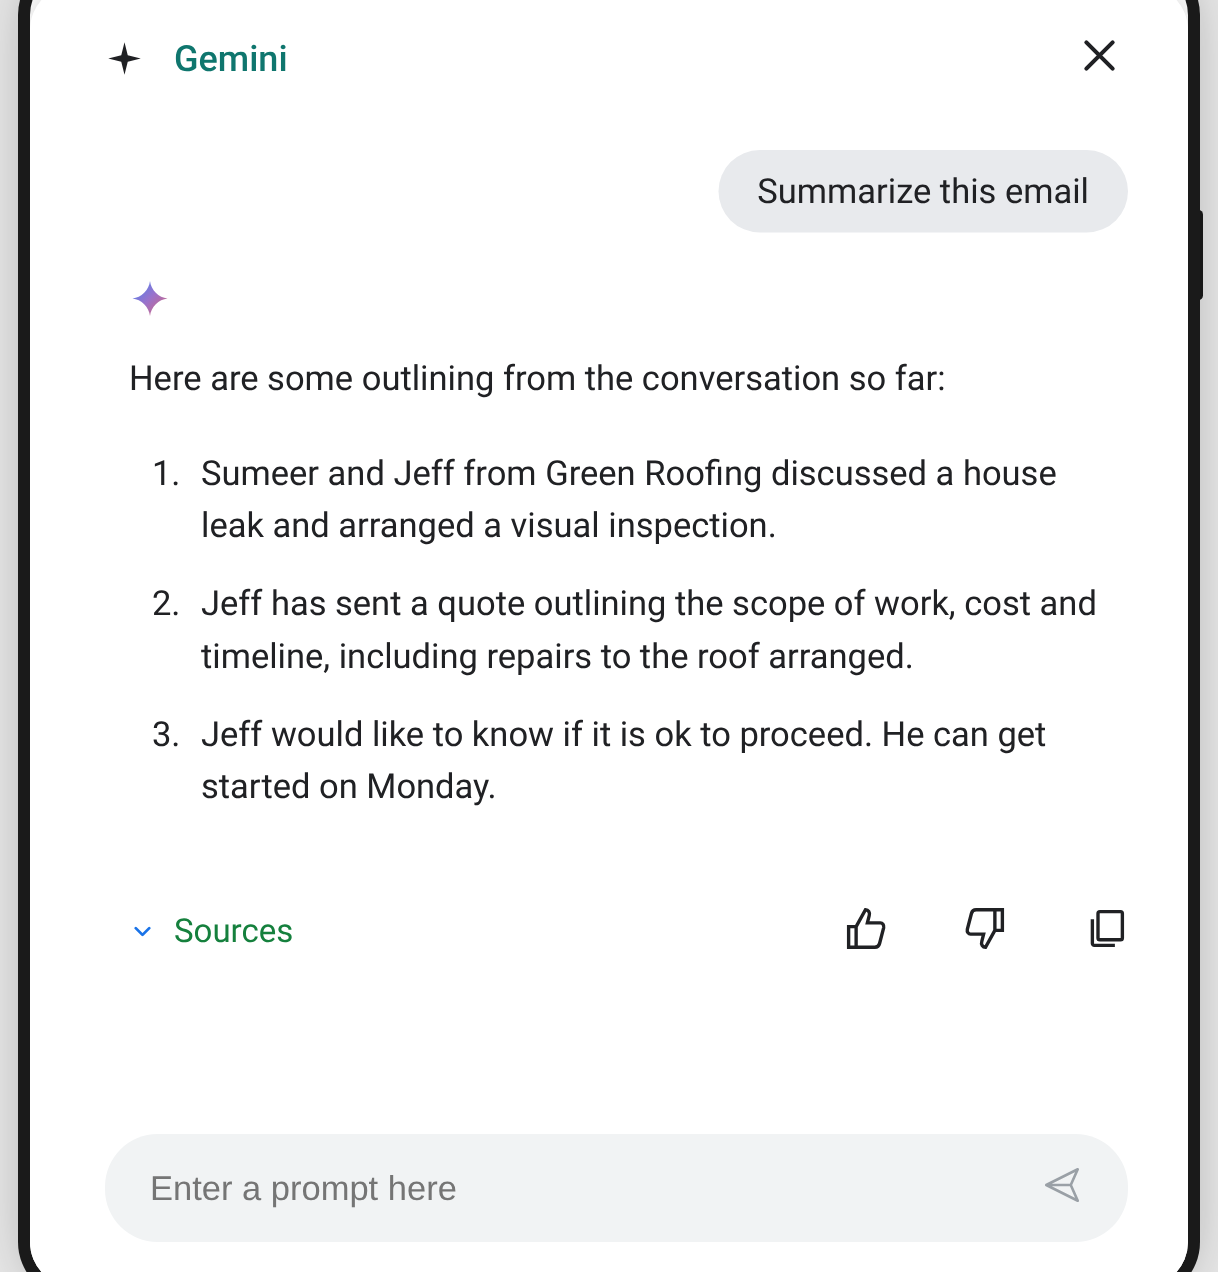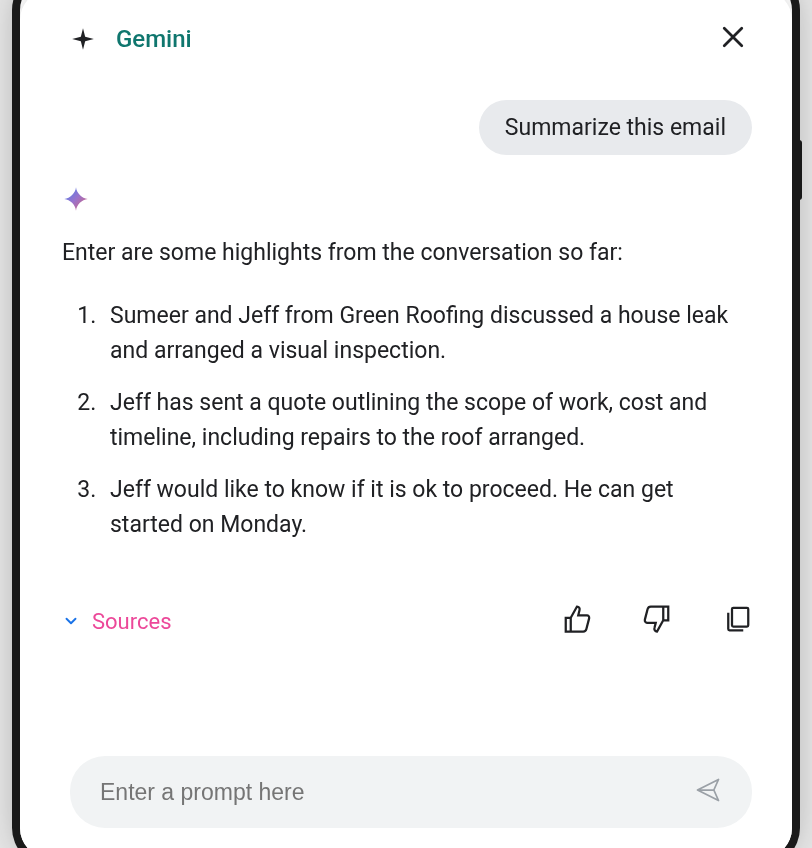--- a/index.html
+++ b/index.html
@@ -70,21 +70,21 @@
     .close-btn {
       cursor: pointer;
       padding: 4px;
     }
     .close-btn svg {
       width: 30px;
       height: 30px;
     }
     .content {
       flex: 1;
-      padding: 0 40px 0 42px;
+      padding: 0 40px 0 66px;
       overflow-y: auto;
     }
     .user-message {
       display: flex;
       justify-content: flex-end;
       margin: 20px 0 30px 0;
     }
     .user-bubble {
       background: #e8eaed;
       padding: 14px 26px;
@@ -119,21 +119,21 @@
     .actions-row {
       display: flex;
       align-items: center;
       justify-content: space-between;
       margin-bottom: 40px;
     }
     .sources-btn {
       display: flex;
       align-items: center;
       gap: 12px;
-      color: #ec4899;
+      color: #15803d;
       font-size: 22px;
       cursor: pointer;
       font-weight: 400;
     }
     .sources-btn svg {
       width: 18px;
       height: 18px;
     }
     .feedback-actions {
       display: flex;
@@ -209,21 +209,21 @@
             <linearGradient id="spark" x1="0%" y1="0%" x2="100%" y2="100%">
               <stop offset="0%" stop-color="#4285f4"></stop>
               <stop offset="50%" stop-color="#9b72cb"></stop>
               <stop offset="100%" stop-color="#d96570"></stop>
             </linearGradient>
           </defs>
           <path d="M12 2 C12.5 7 17 11.5 22 12 C17 12.5 12.5 17 12 22 C11.5 17 7 12.5 2 12 C7 11.5 11.5 7 12 2 Z" fill="url(#spark)"></path>
         </svg>
       </div>
 
-      <p class="intro-text">Enter are some highlights from the conversation so far:</p>
+      <p class="intro-text">Here are some outlining from the conversation so far:</p>
 
       <ol class="highlights">
         <li>Sumeer and Jeff from Green Roofing discussed a house leak and arranged a visual inspection.</li>
         <li>Jeff has sent a quote outlining the scope of work, cost and timeline, including repairs to the roof arranged.</li>
         <li>Jeff would like to know if it is ok to proceed. He can get started on Monday.</li>
       </ol>
 
       <div class="actions-row">
         <div class="sources-btn">
           <svg viewBox="0 0 24 24">

